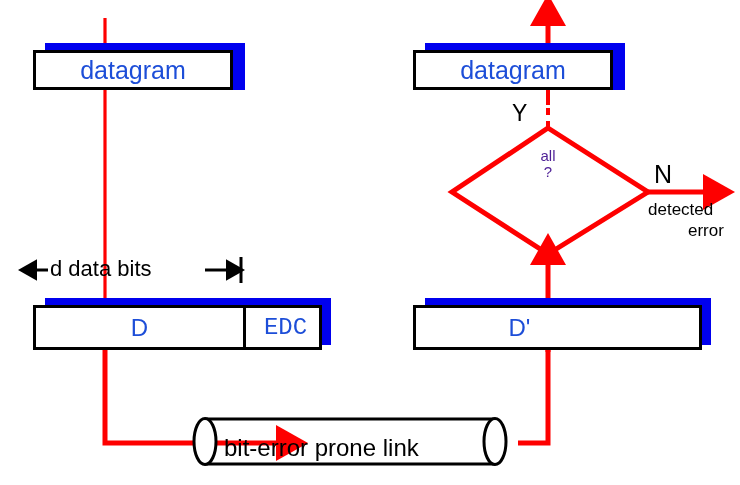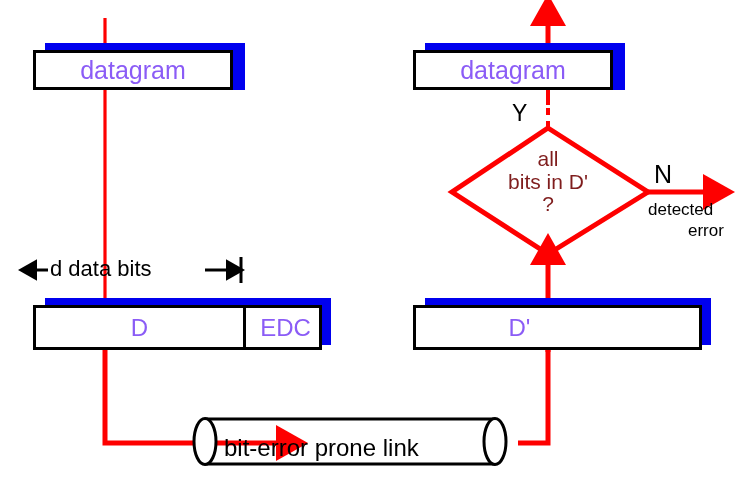--- a/index.html
+++ b/index.html
@@ -36,43 +36,44 @@
     align-items: center;
     z-index: 5;
   }
   .fbox .seg {
     flex: 0 0 auto;
     display: flex;
     align-items: center;
     justify-content: center;
     height: 100%;
     font-size: 24px;
-    color: #8b5cf6;
+    color: #1d4ed8;
     white-space: nowrap;
   }
   .fbox .seg.divided {
     border-left: 3px solid #000000;
+    font-family: Liberation Mono, monospace;
   }
   .blueshadow {
     position: absolute;
     background: #0000ee;
     z-index: 3;
   }
   .label {
     position: absolute;
     color: #000000;
     white-space: nowrap;
     z-index: 7;
   }
   .diamond-text {
     position: absolute;
     z-index: 7;
     text-align: center;
-    color: #7f1d1d;
-    font-size: 21px;
+    color: #4c1d95;
+    font-size: 15px;
     line-height: 1.08;
     white-space: nowrap;
   }
 </style>
 </head>
 <body>
 
 <div id="canvas">
 
   <svg class="layer" viewBox="0 0 740 485" preserveAspectRatio="none">
@@ -144,21 +145,20 @@
     <span class="seg" style="width:100%; font-size:25px;">datagram</span>
   </div>
 
   <span class="label" style="left:512px; top:100px; font-size:23px;">Y</span>
   <span class="label" style="left:654px; top:160px; font-size:25px;">N</span>
   <span class="label" style="left:648px; top:200px; font-size:17px;">detected</span>
   <span class="label" style="left:648px; top:221px; font-size:17px;margin-left:40px;">error</span>
 
   <div class="diamond-text" style="left:478px; top:148px; width:140px;">
     <div>all</div>
-    <div>bits in D'</div>
     <div>?</div>
   </div>
 
   <div class="blueshadow" style="left:425px; top:298px; width:286px; height:47px;"></div>
   <div class="fbox" style="left:413px; top:305px; width:289px; height:45px;">
     <span class="seg" style="width:207px;">D'</span>
   </div>
 
   <span class="label" style="left:224px; top:434px; font-size:24px; z-index:6;">bit-error prone link</span>
 

